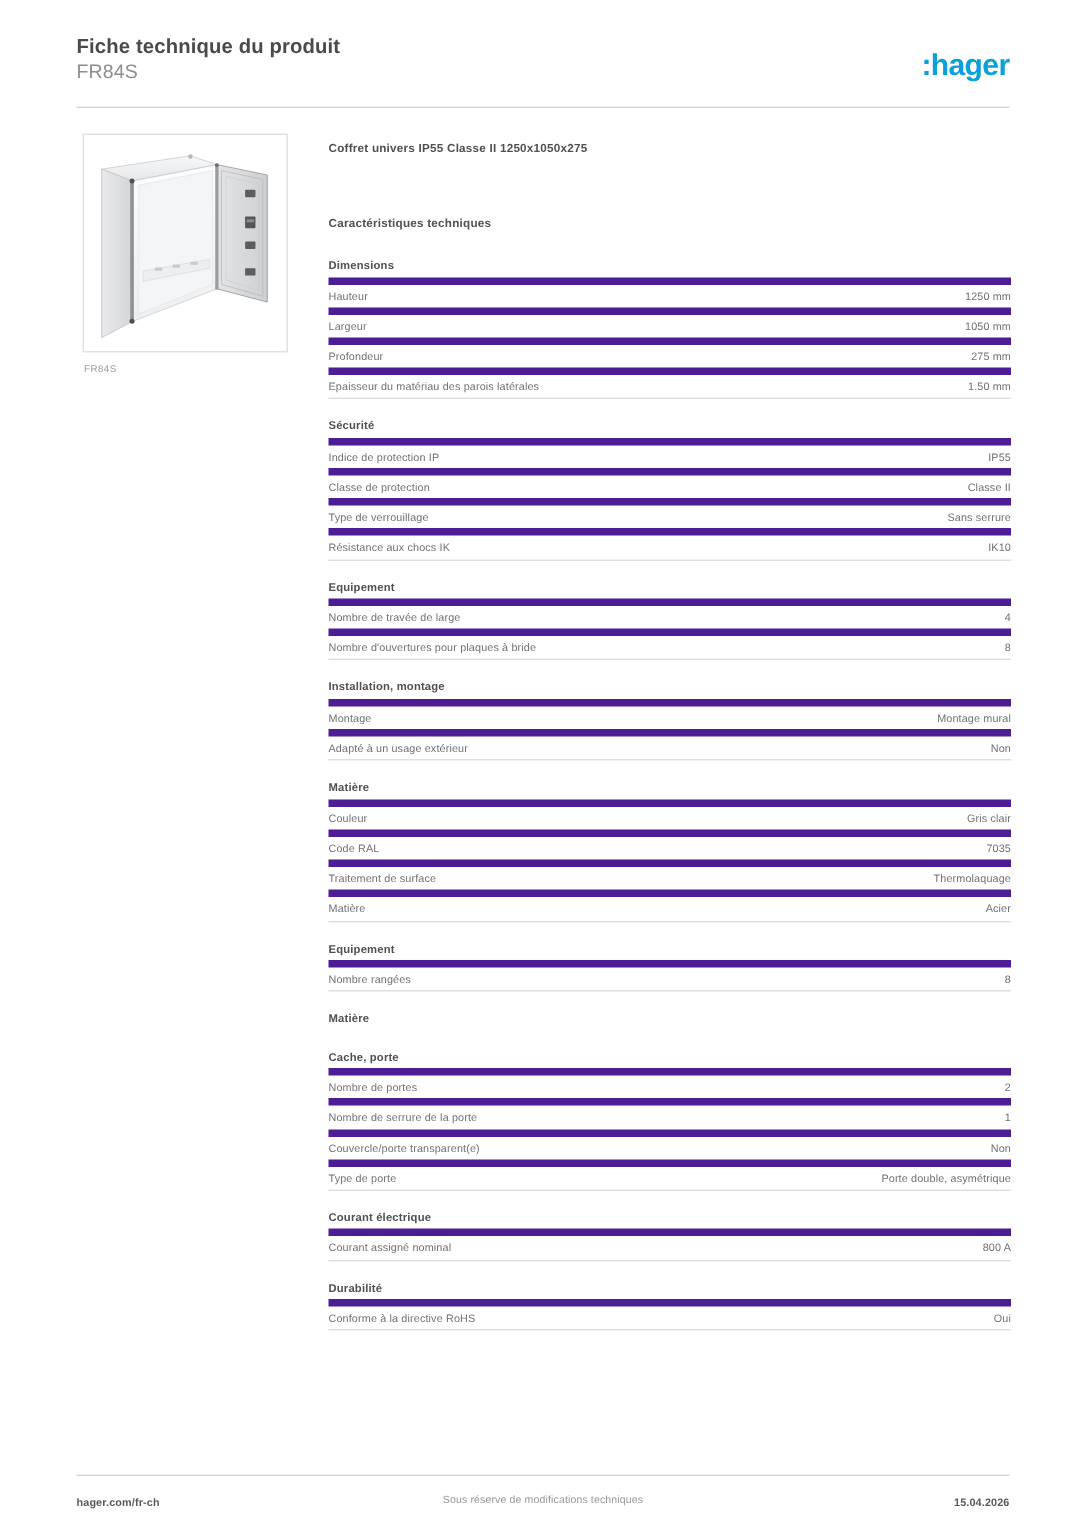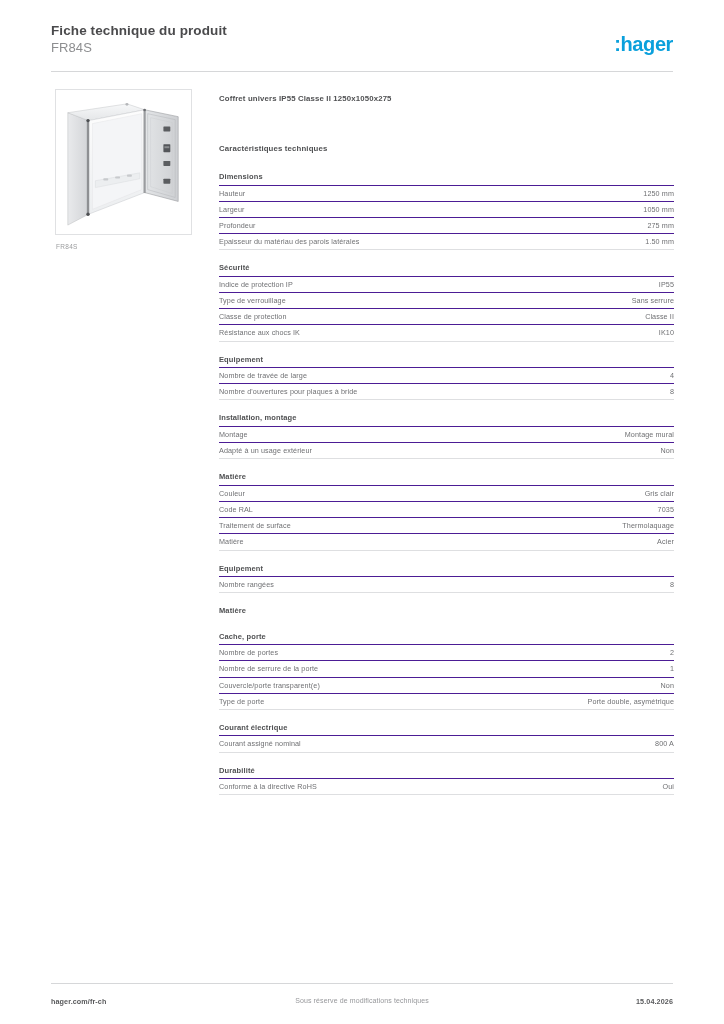--- a/index.html
+++ b/index.html
@@ -120,21 +120,21 @@
     font-weight: bold;
     color: #4f5052;
     letter-spacing: .12px;
     padding-bottom: 3.5px;
   }
 
   .spec-row {
     display: flex;
     justify-content: space-between;
     align-items: baseline;
-    border-top: 1px solid #4c1d95;
+    border-top: 5px solid #4c1d95;
     padding-top: 3px;
     padding-bottom: 3.2px;
     min-height: 14px;
     gap: 48px;
   }
   .spec-group .spec-row:last-child {
     border-bottom: 1px solid #dedfe1;
   }
 
   .spec-label {
@@ -284,26 +284,26 @@
             <div class="spec-value">1.50 mm</div>
           </div>
         </div>
         <div class="spec-group">
           <div class="group-title">Sécurité</div>
           <div class="spec-row">
             <div class="spec-label">Indice de protection IP</div>
             <div class="spec-value">IP55</div>
           </div>
           <div class="spec-row">
+            <div class="spec-label">Classe de protection</div>
+            <div class="spec-value">Classe II</div>
+          </div>
+          <div class="spec-row">
             <div class="spec-label">Type de verrouillage</div>
             <div class="spec-value">Sans serrure</div>
-          </div>
-          <div class="spec-row">
-            <div class="spec-label">Classe de protection</div>
-            <div class="spec-value">Classe II</div>
           </div>
           <div class="spec-row">
             <div class="spec-label">Résistance aux chocs IK</div>
             <div class="spec-value">IK10</div>
           </div>
         </div>
         <div class="spec-group">
           <div class="group-title">Equipement</div>
           <div class="spec-row">
             <div class="spec-label">Nombre de travée de large</div>

